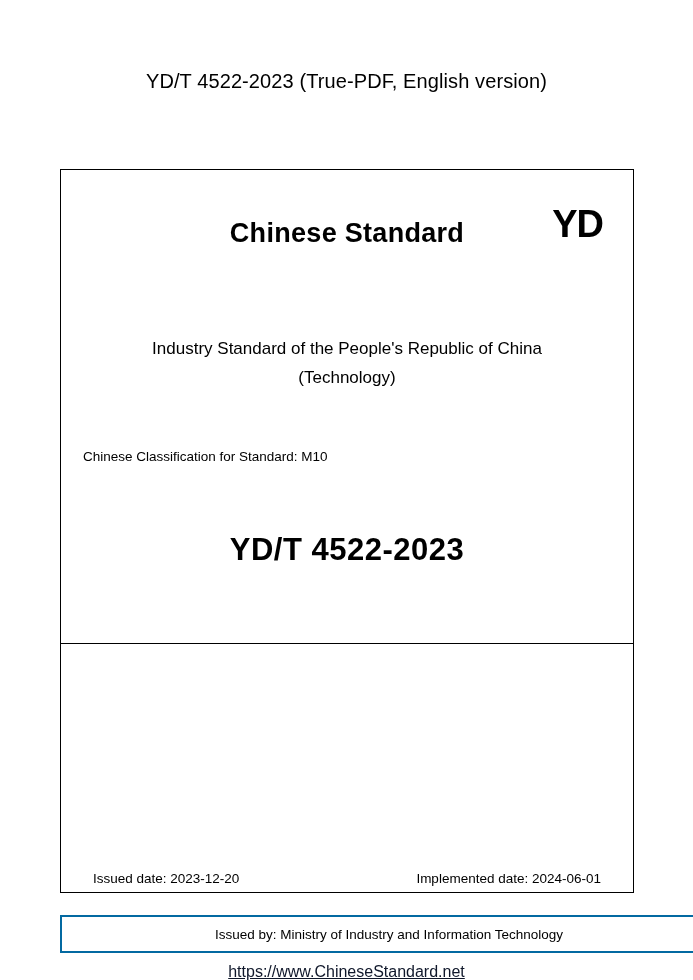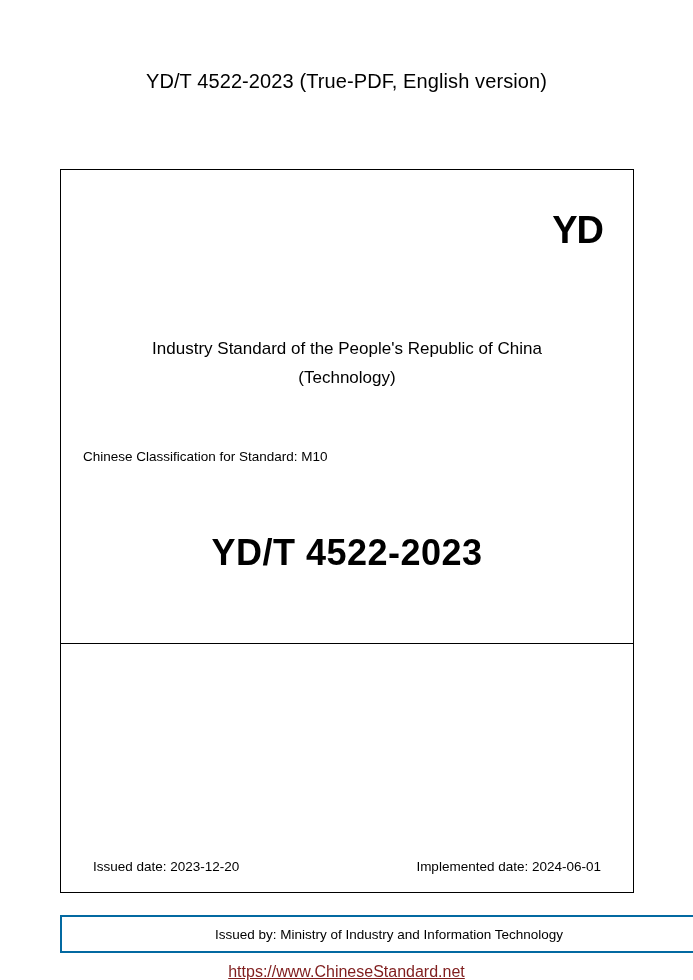--- a/index.html
+++ b/index.html
@@ -51,61 +51,61 @@
     right: 0;
     top: 48px;
     text-align: center;
     font-size: 27px;
     font-weight: bold;
     letter-spacing: 0.3px;
   }
   .yd-logo {
     position: absolute;
     right: 30px;
-    top: 39px;
+    top: 33px;
     font-size: 38px;
     font-weight: bold;
     letter-spacing: -1px;
   }
   .industry-line {
     text-align: center;
     font-size: 17px;
     margin-top: 75px;
     line-height: 1.7;
     padding: 0 40px;
   }
   .classification {
     font-size: 13.5px;
     margin-top: 56px;
     margin-left: 22px;
   }
   .std-number {
     text-align: center;
-    font-size: 36px;
+    font-size: 31px;
     font-weight: bold;
     margin-top: 68px;
     letter-spacing: 0.5px;
   }
   .lower-box {
     box-sizing: border-box;
     height: 248px;
     position: relative;
   }
   .english-title {
     text-align: center;
     font-size: 17px;
     line-height: 1.62;
     padding: 0 48px;
     margin-top: 70px;
   }
   .dates-row {
     position: absolute;
     left: 0;
     right: 0;
-    bottom: 18px;
+    bottom: 6px;
     font-size: 13.5px;
     padding: 0 32px;
     box-sizing: border-box;
     display: flex;
     justify-content: space-between;
   }
   .issued-by-box {
     position: absolute;
     left: 60px;
     top: 845px;
@@ -134,20 +134,21 @@
 
 <div class="page">
 
   <div class="top-title">YD/T 4522-2023 (True-PDF, English version)</div>
 
   <div class="doc-frame">
 
     <div class="upper-box">
 
       <div class="cs-row">
+        <div class="cs-title">Chinese Standard</div>
         <div class="yd-logo">YD</div>
       </div>
 
       <div class="industry-line">
         <div>Industry Standard of the People's Republic of China</div>
         <div>(Technology)</div>
       </div>
 
       <div class="classification">Chinese Classification for Standard: M10</div>
 
@@ -164,15 +165,15 @@
       </div>
 
     </div>
 
   </div>
 
   <div class="issued-by-box">
     <span>Issued by: Ministry of Industry and Information Technology</span>
   </div>
 
-  <div class="website" style="color: #7f1d1d;">https://www.ChineseStandard.net</div>
+  <div class="website" style="color: #0f172a;">https://www.ChineseStandard.net</div>
 
 </div>
 
 </body></html>

